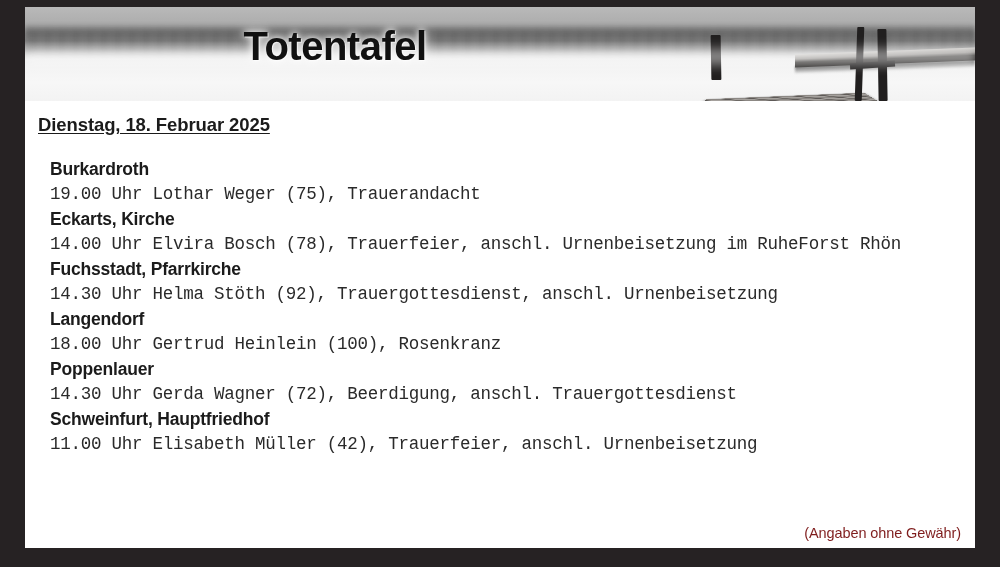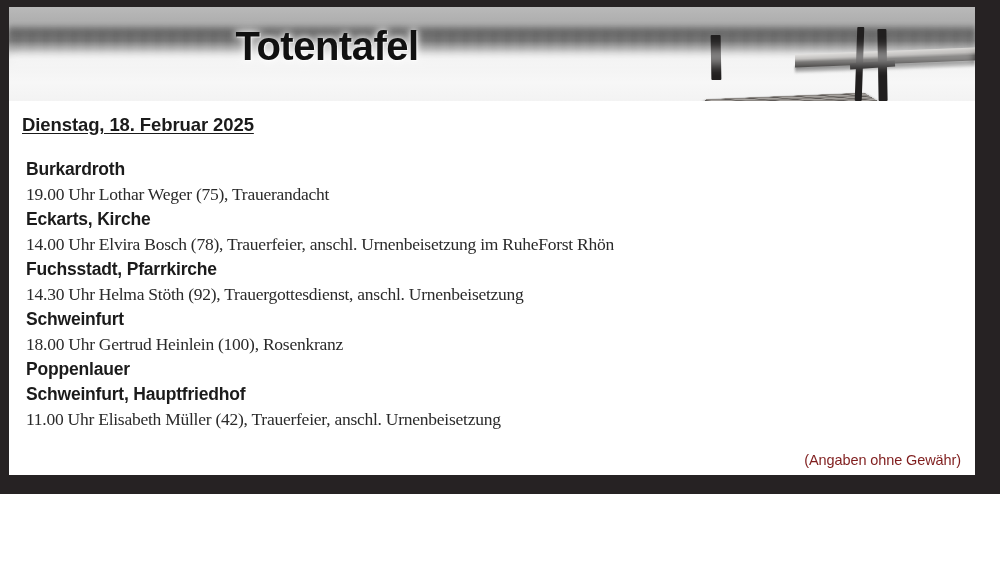--- a/index.html
+++ b/index.html
@@ -12,24 +12,24 @@
     width: 1000px;
     height: 567px;
     overflow: hidden;
     font-family: "Liberation Sans", sans-serif;
   }
 
   
   .page {
     position: relative;
     width: 1000px;
-    height: 494px;
+    height: 567px;
     box-sizing: border-box;
     background: #262223;
-    padding: 7px 25px 19px 9px;
+    padding: 7px 25px 19px 25px;
   }
   .sheet {
     position: relative;
     width: 100%;
     height: 100%;
     background: #ffffff;
     box-sizing: border-box;
     overflow: hidden;
   }
 
@@ -182,35 +182,35 @@
     font-weight: bold;
     font-size: 18.5px;
     line-height: 24px;
     color: #1b1b1b;
     text-decoration: underline;
     text-underline-offset: 2px;
     margin-bottom: 20px;
     letter-spacing: -0.1px;
   }
 
-  .entries { margin: 4px; padding: 0; list-style: none; }
+  .entries { margin: 12px; padding: 0; list-style: none; }
 
   .entry { margin: 0; }
 
   .place {
     font-family: "Liberation Sans", sans-serif;
     font-weight: bold;
     font-size: 17.5px;
     line-height: 25px;
     color: #1b1b1b;
     letter-spacing: -0.2px;
     white-space: nowrap;
   }
   .service {
-    font-family: Liberation Serif, serif;
+    font-family: Liberation Mono, monospace;
     font-weight: normal;
     font-size: 17.5px;
     line-height: 25px;
     color: #2a2a2a;
     letter-spacing: -0.25px;
     white-space: nowrap;
   }
 
   .footnote {
     position: absolute;
@@ -260,25 +260,26 @@
           </div>
           <div class="entry">
             <div class="place">Eckarts, Kirche</div>
             <div class="service">14.00 Uhr Elvira Bosch (78), Trauerfeier, anschl. Urnenbeisetzung im RuheForst Rhön</div>
           </div>
           <div class="entry">
             <div class="place">Fuchsstadt, Pfarrkirche</div>
             <div class="service">14.30 Uhr Helma Stöth (92), Trauergottesdienst, anschl. Urnenbeisetzung</div>
           </div>
           <div class="entry">
-            <div class="place">Schweinfurt</div>
+            <div class="place">Langendorf</div>
             <div class="service">18.00 Uhr Gertrud Heinlein (100), Rosenkranz</div>
           </div>
           <div class="entry">
             <div class="place">Poppenlauer</div>
+            <div class="service">14.30 Uhr Gerda Wagner (72), Beerdigung, anschl. Trauergottesdienst</div>
           </div>
           <div class="entry">
             <div class="place">Schweinfurt, Hauptfriedhof</div>
             <div class="service">11.00 Uhr Elisabeth Müller (42), Trauerfeier, anschl. Urnenbeisetzung</div>
           </div>
         </div>
 
       <div class="footnote">(Angaben ohne Gewähr)</div>
     </div>
 

